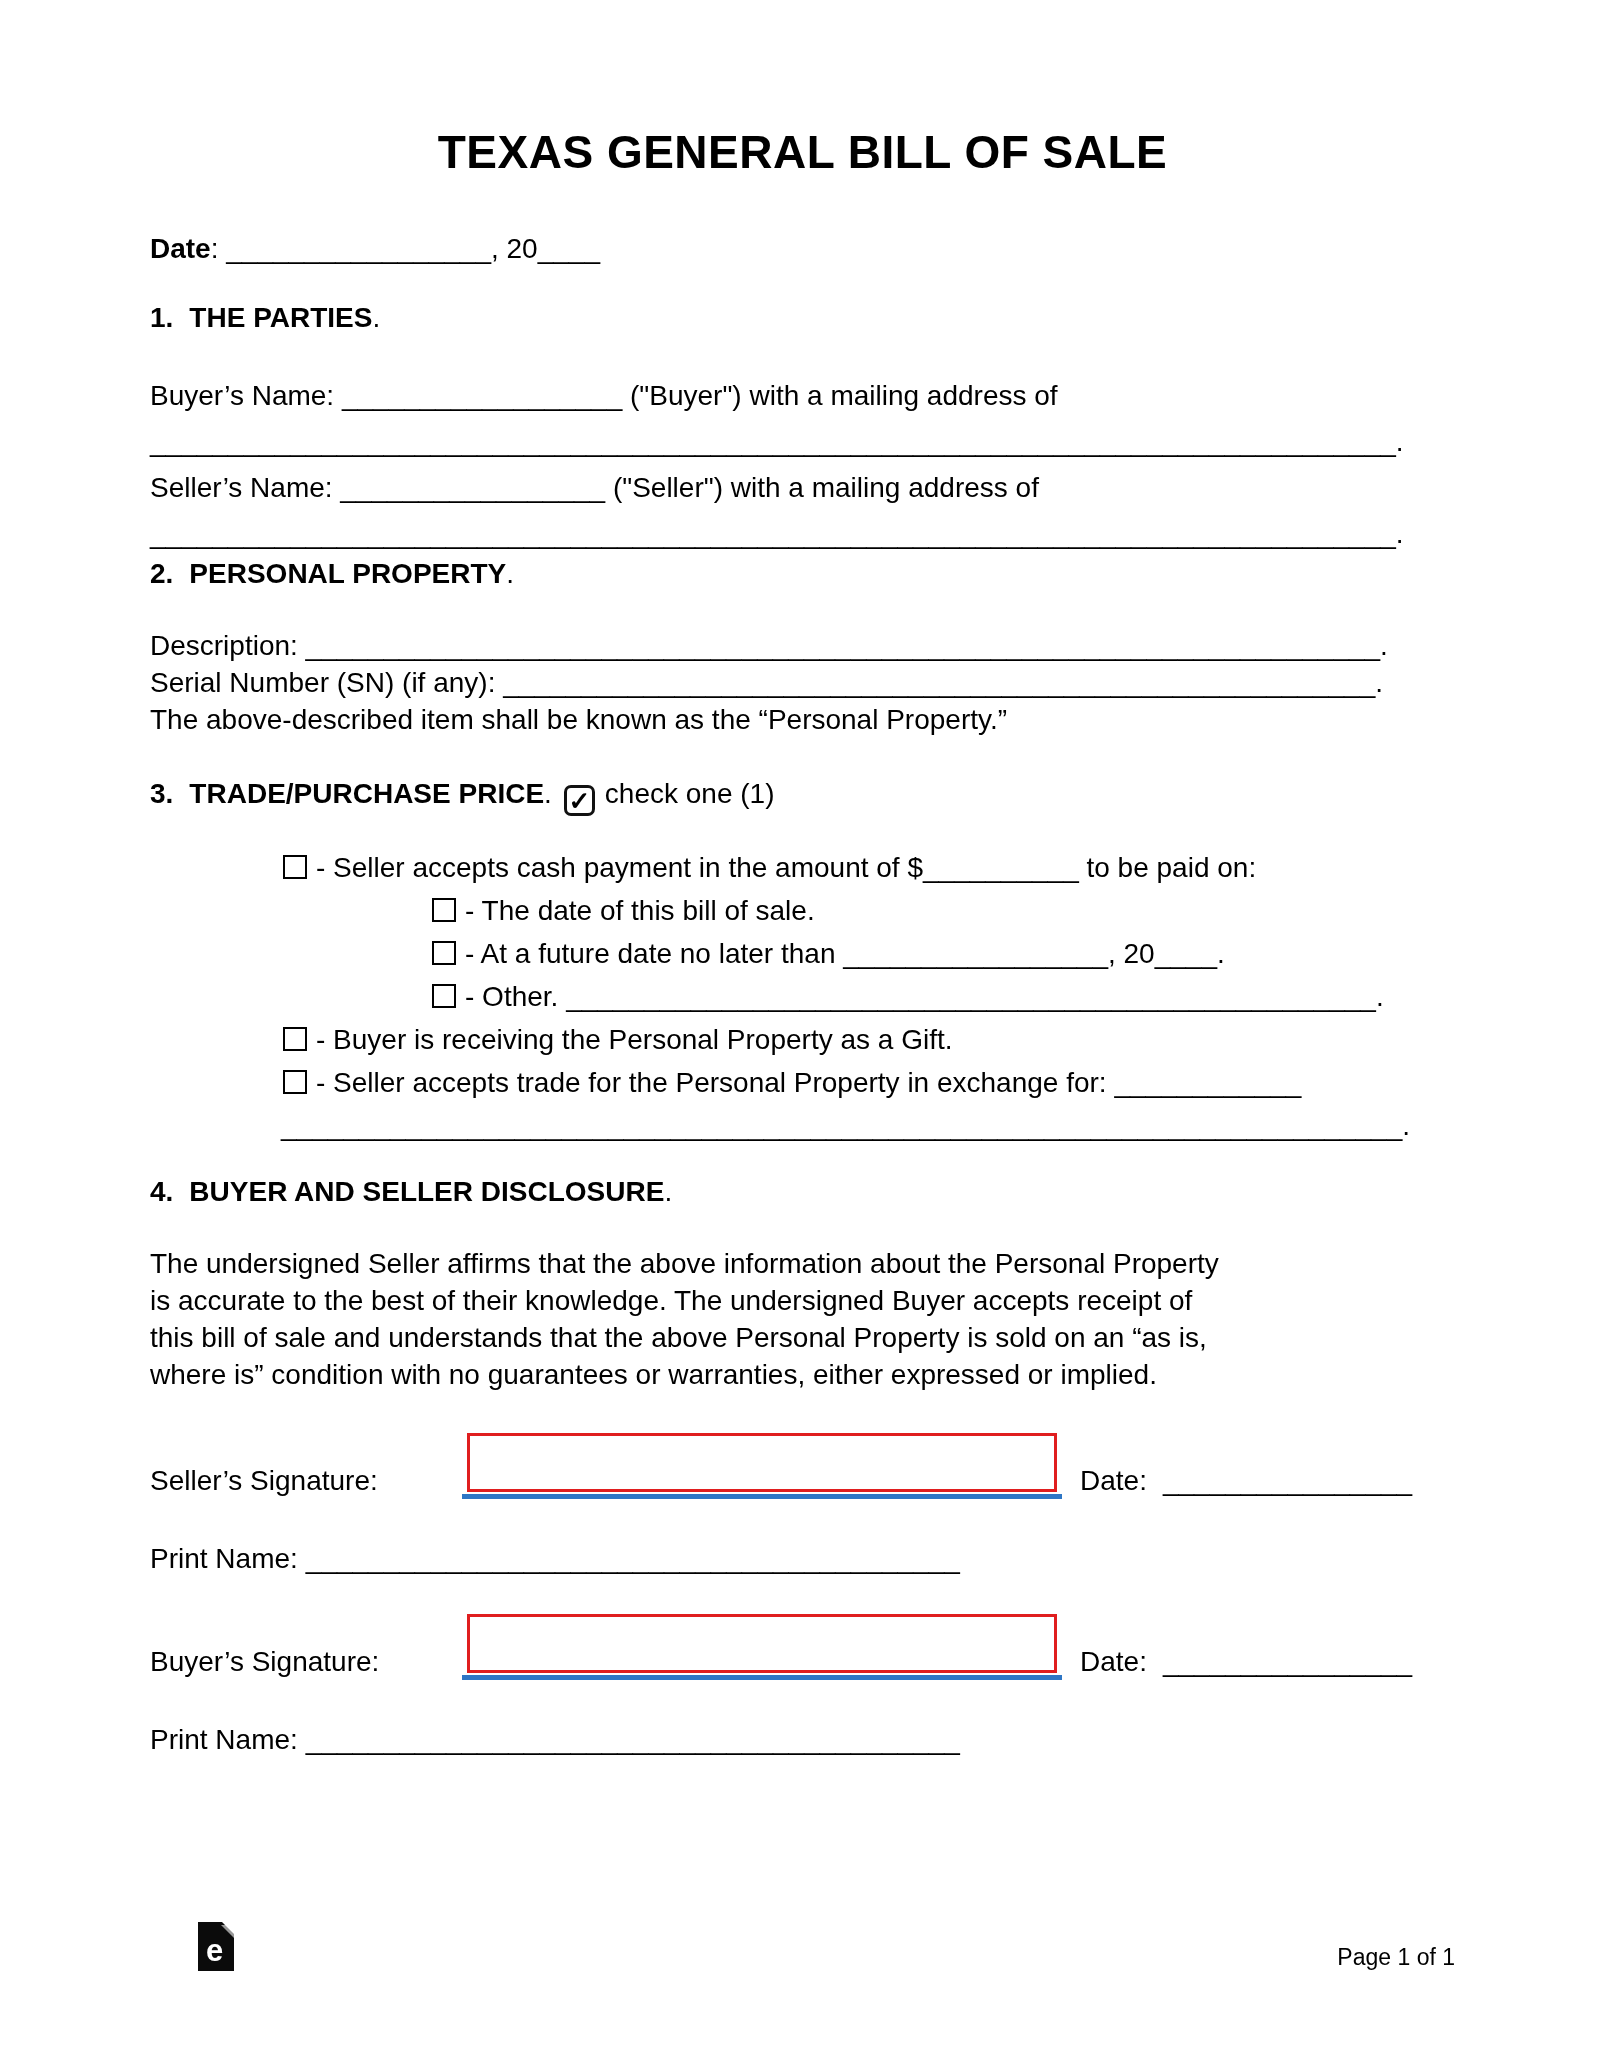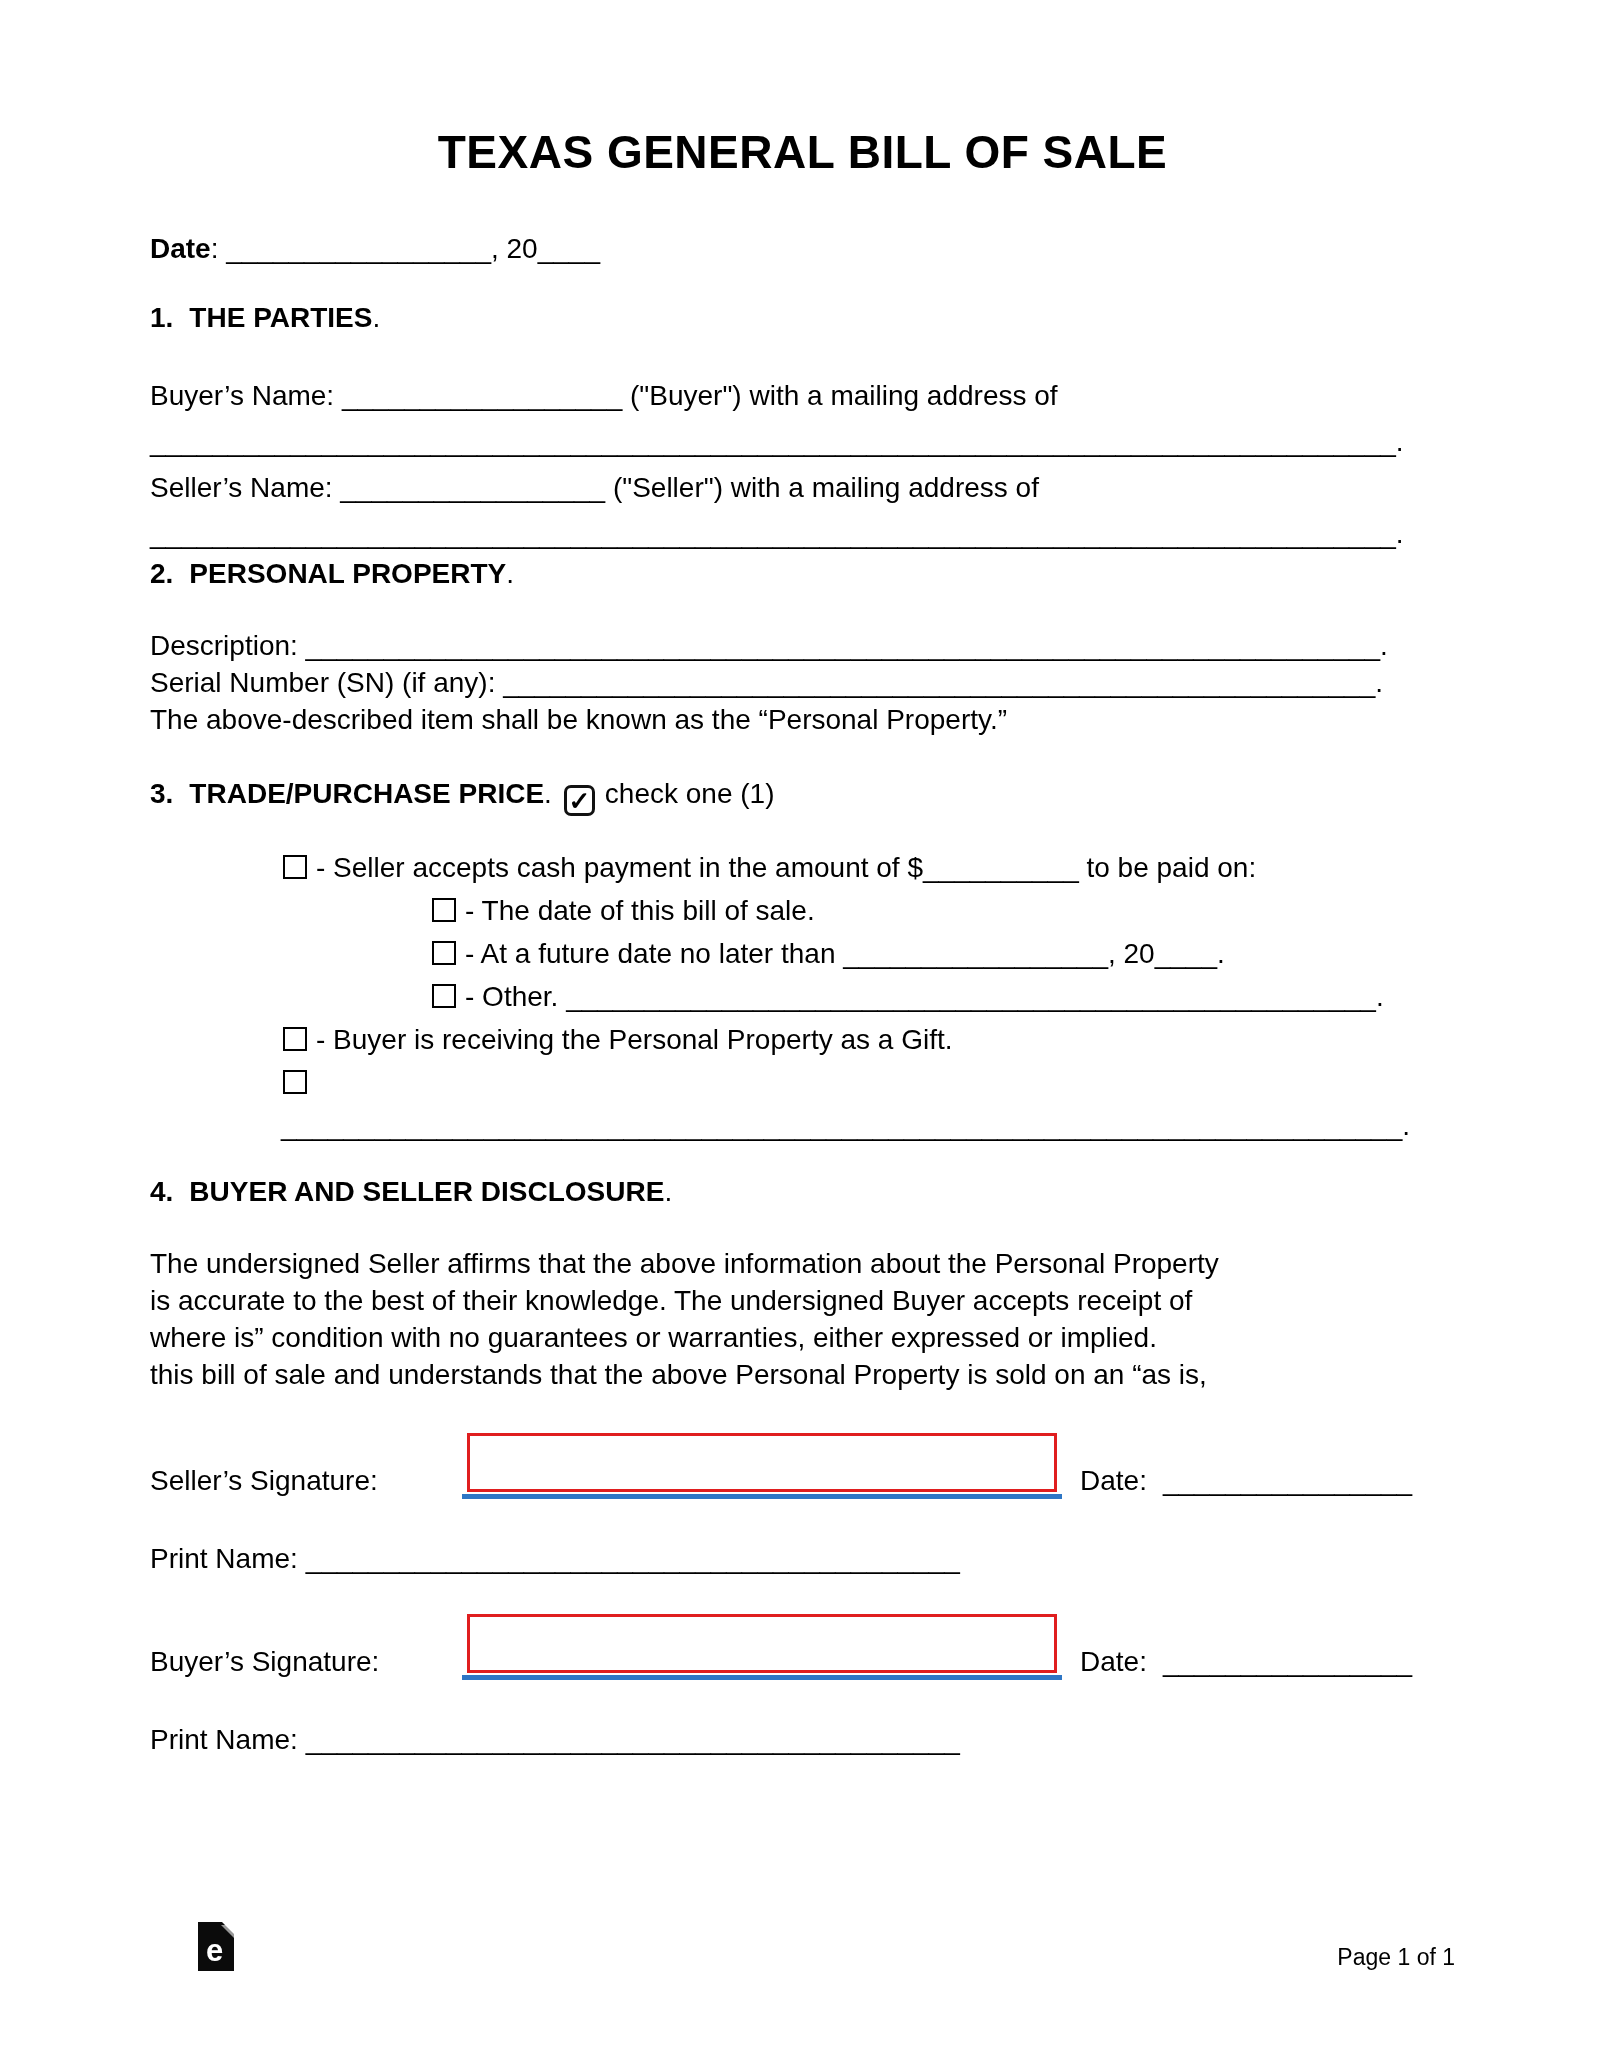--- a/index.html
+++ b/index.html
@@ -105,36 +105,36 @@
     <div class="ckrow l2">
       <span class="cb"></span><span>- At a future date no later than _________________, 20____.</span>
     </div>
     <div class="ckrow l2">
       <span class="cb"></span><span>- Other. ____________________________________________________.</span>
     </div>
     <div class="ckrow l1">
       <span class="cb"></span><span>- Buyer is receiving the Personal Property as a Gift.</span>
     </div>
     <div class="ckrow l1">
-      <span class="cb"></span>
+      <span class="cb"></span><span>- Seller accepts trade for the Personal Property in exchange for: ____________</span>
     </div>
     <div class="ckrow cont">
       <span>________________________________________________________________________.</span>
     </div>
   </div>
 
   <div class="sec h-disc">
     <span class="num">4.</span><span class="ttl">BUYER AND SELLER DISCLOSURE</span><span class="sfx">.</span>
   </div>
 
   <div class="para">
     <div>The undersigned Seller affirms that the above information about the Personal Property</div>
     <div>is accurate to the best of their knowledge. The undersigned Buyer accepts receipt of</div>
+    <div>this bill of sale and understands that the above Personal Property is sold on an “as is,</div>
     <div>where is” condition with no guarantees or warranties, either expressed or implied.</div>
-    <div>this bill of sale and understands that the above Personal Property is sold on an “as is,</div>
   </div>
 
   <div class="sigrow seller">
     <div class="siglabel">
       <b>Seller’s Signature</b><span>:</span>
     </div>
     <div class="sigfield">
       <div class="sigbox"></div>
       <div class="sigline"></div>
     </div>

